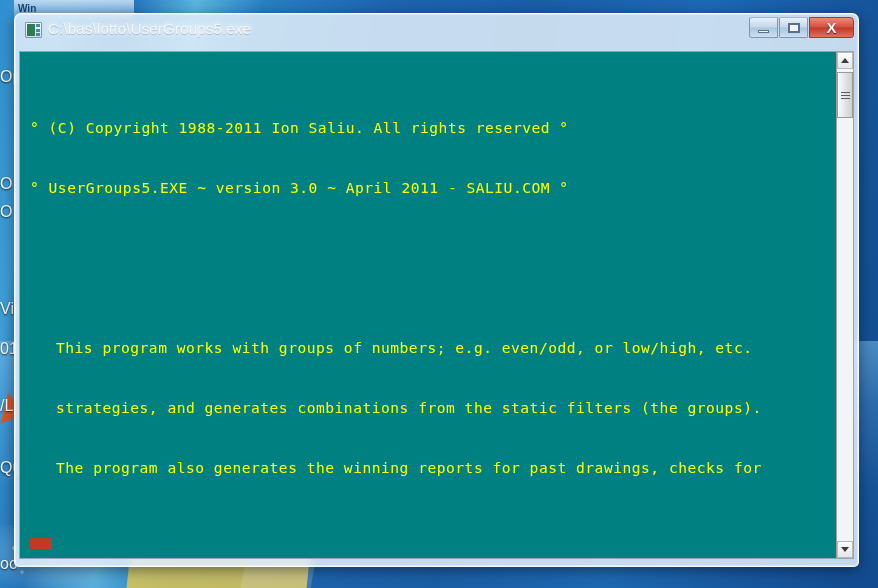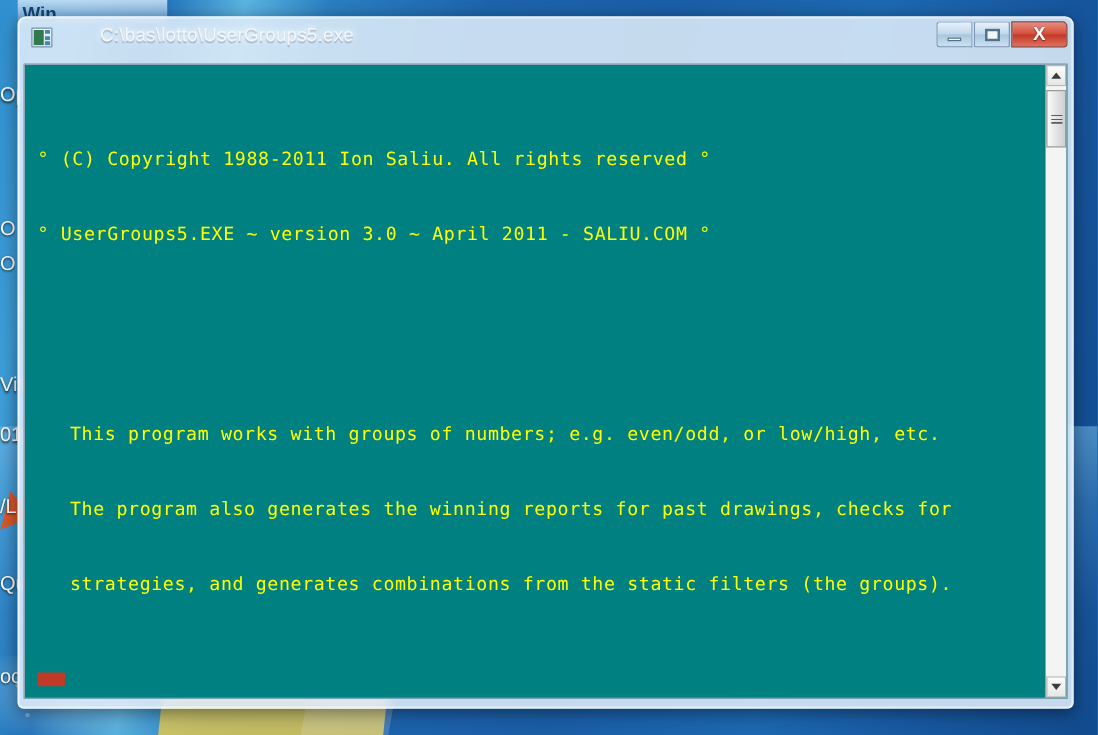--- a/index.html
+++ b/index.html
@@ -106,21 +106,21 @@
     width: 120px; height: 18px;
     background: linear-gradient(to bottom, rgba(200,225,245,0.9), rgba(120,175,225,0.85));
     border-bottom: 1px solid rgba(255,255,255,0.5);
     border-radius: 0 0 4px 4px;
   }
   #desktop-topbar-text {
     position: absolute;
     left: 18px; top: 3px;
     color: #17436f;
     font-family: "Liberation Sans", sans-serif;
-    font-size: 15px;
+    font-size: 10px;
     font-weight: bold;
     white-space: nowrap;
   }
 
   
   #window {
     position: absolute;
     left: 14px; top: 13px;
     width: 845px; height: 554px;
     border-radius: 7px 7px 5px 5px;
@@ -130,21 +130,20 @@
                 inset 0 0 0 1px rgba(255,255,255,0.4);
     padding: 3px 4px 5px 4px;
     backdrop-filter: blur(2px);
   }
 
   #titlebar {
     position: relative;
     height: 34px;
     display: flex;
     align-items: flex-start;
-    gap: 32px;
   }
 
   #window-icon {
     width: 17px; height: 16px;
     margin: 5px 6px 0 6px;
     background: linear-gradient(to bottom, #f4f8fb, #cfdde9);
     border: 1px solid #7f95a8;
     border-radius: 1px;
     position: relative;
     flex: none;
@@ -325,21 +324,21 @@
   <div id="desktop-topbar-text">Win</div>
 
   <div id="desktop-icon-labels">
       <div class="desktop-label" style="top: 68px;">Op</div>
       <div class="desktop-label" style="top: 175px;">O</div>
       <div class="desktop-label" style="top: 203px;">O</div>
       <div class="desktop-label" style="top: 300px;">Vis</div>
       <div class="desktop-label" style="top: 340px;">01</div>
       <div class="desktop-label" style="top: 397px;">/L</div>
       <div class="desktop-label" style="top: 459px; text-align: right;">Qu</div>
-      <div class="desktop-label" style="top: 533px;">oc</div>
+      <div class="desktop-label" style="top: 555px;">oc</div>
     </div>
 </div>
 
 <div id="window">
 
   <div id="titlebar">
     <div id="window-icon"></div>
     <div id="window-title">C:\bas\lotto\UserGroups5.exe</div>
 
     <div id="window-buttons">
@@ -358,22 +357,22 @@
   <div id="client">
 
     <div id="console">
 
       <div class="cline">° (C) Copyright 1988-2011 Ion Saliu. All rights reserved °</div>
       <div class="cline">° UserGroups5.EXE ~ version 3.0 ~ April 2011 - SALIU.COM °</div>
 
       <div class="spacer"></div>
 
       <div class="cline indent">This program works with groups of numbers; e.g. even/odd, or low/high, etc.</div>
+      <div class="cline indent">strategies, and generates combinations from the static filters (the groups).</div>
       <div class="cline indent">The program also generates the winning reports for past drawings, checks for</div>
-      <div class="cline indent">strategies, and generates combinations from the static filters (the groups).</div>
 
       <div class="spacer"></div>
 
       
 
       
 
       
       
 

